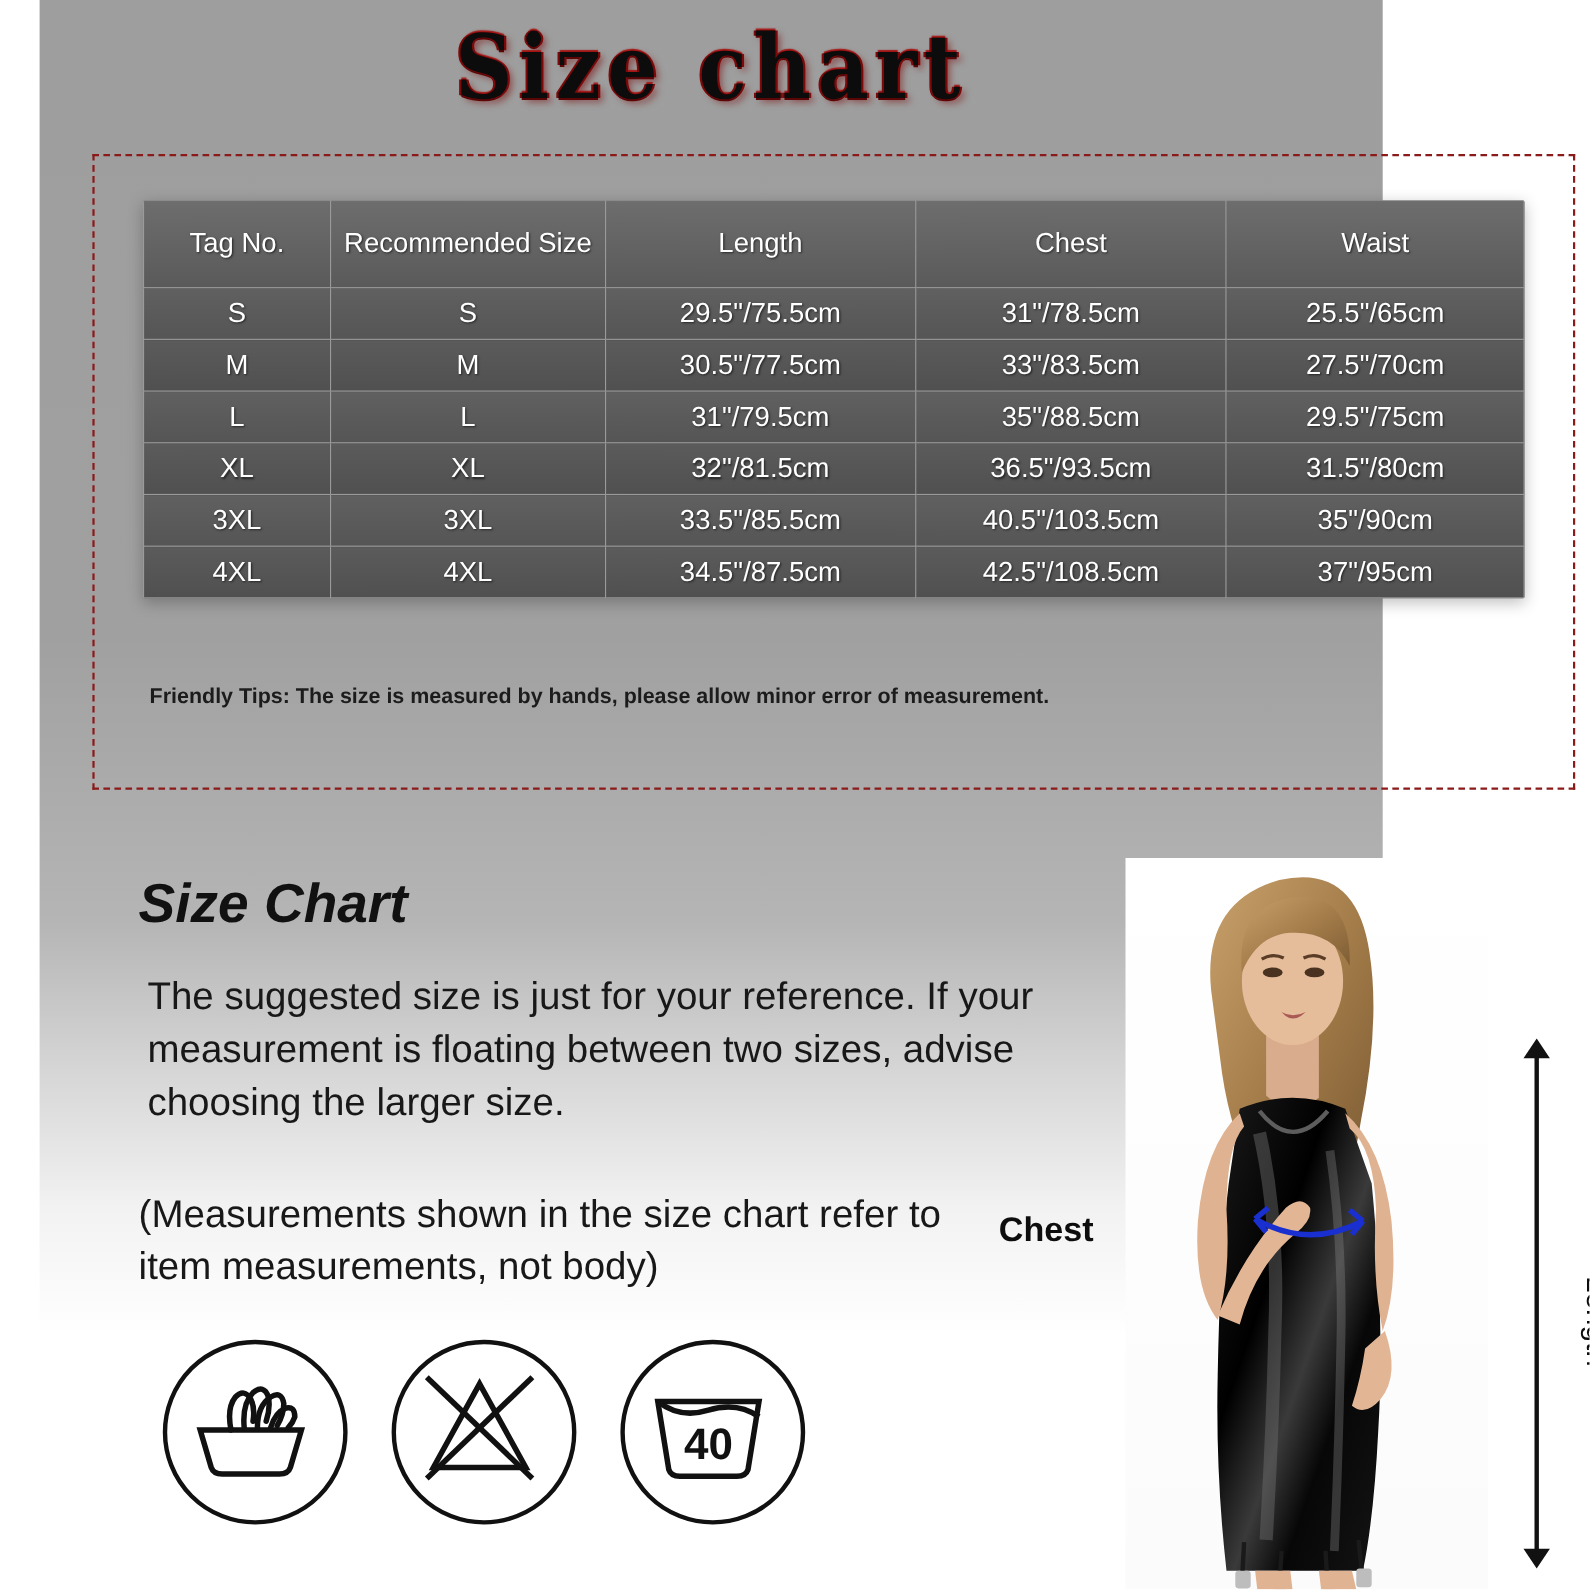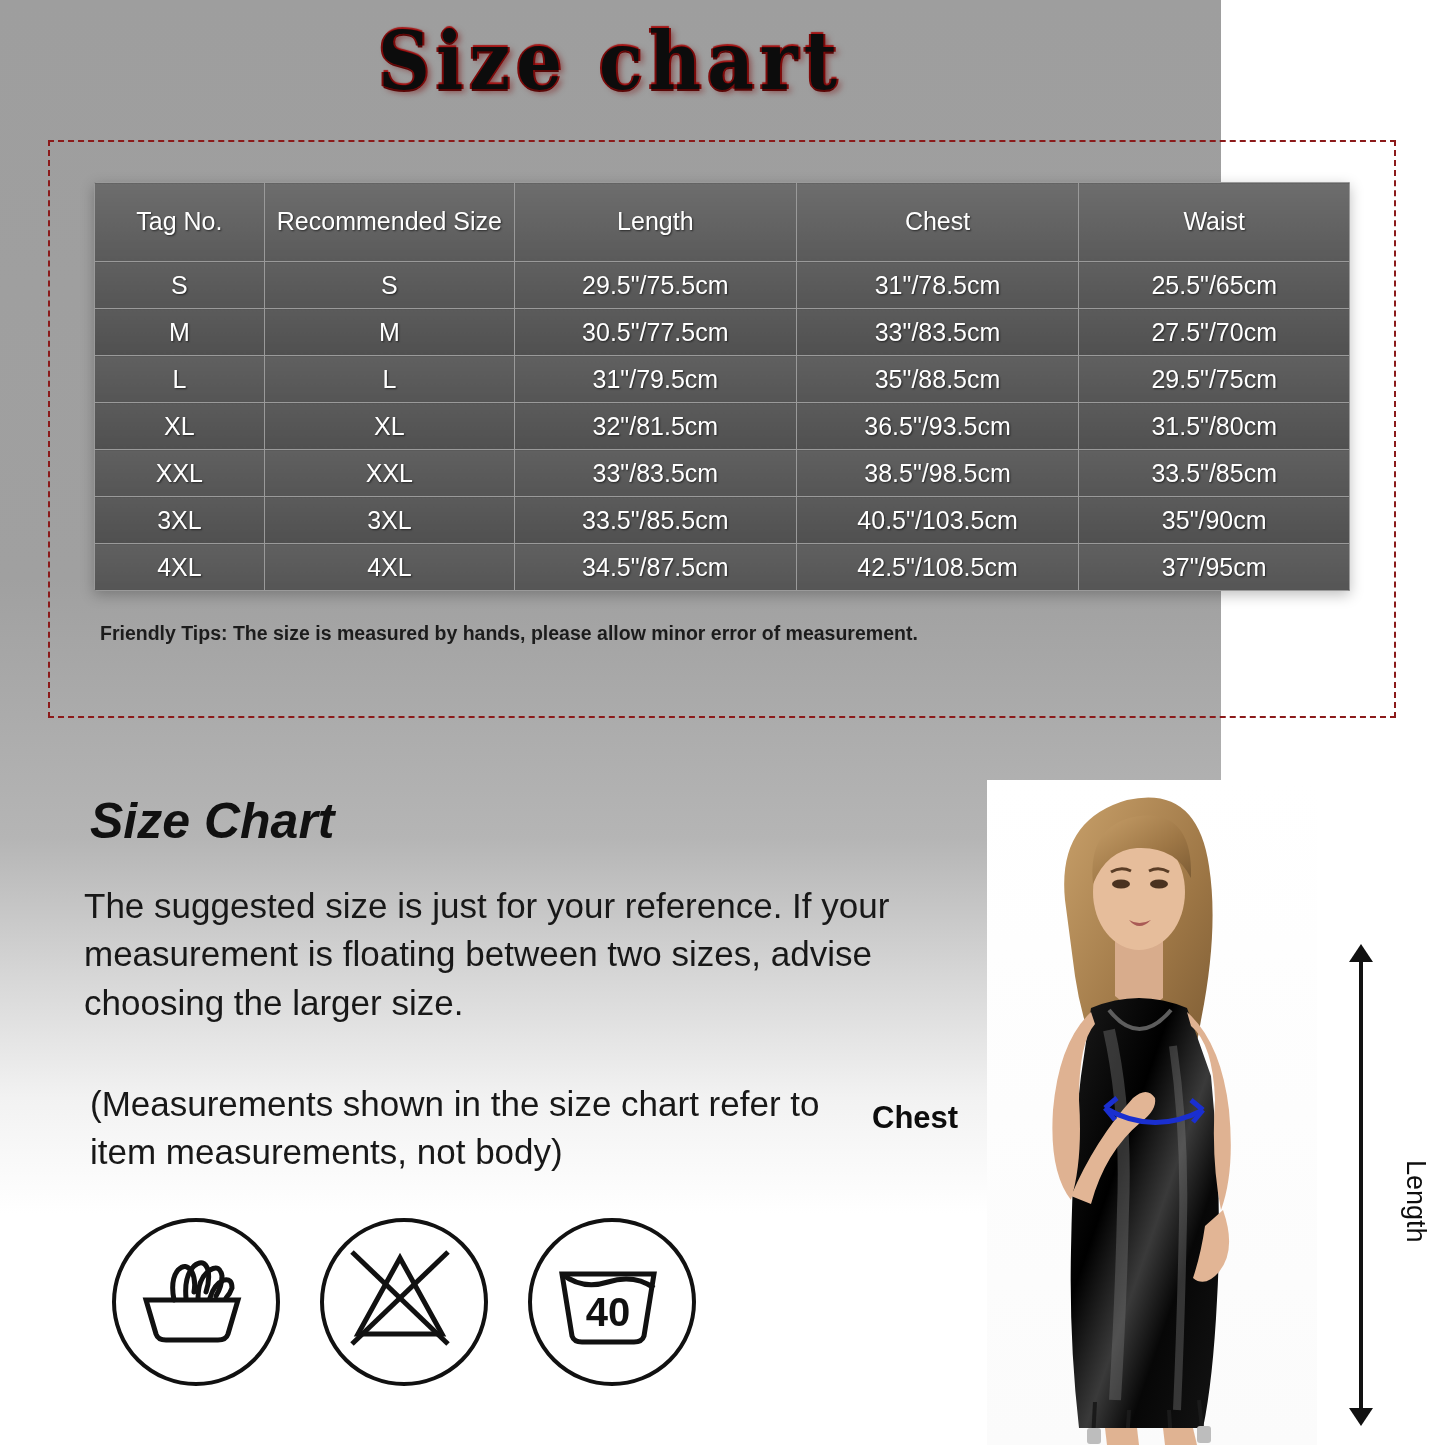--- a/index.html
+++ b/index.html
@@ -11,20 +11,21 @@
     height: 1445px;
     font-family: "Liberation Sans", sans-serif;
     background: #ffffff;
     overflow: hidden;
   }
   .page {
     position: relative;
     width: 1221px;
     height: 1445px;
     background: linear-gradient(180deg, #9e9e9e 0%, #a0a0a0 40%, #b5b5b5 58%, #d8d8d8 68%, #f2f2f2 76%, #ffffff 84%, #ffffff 100%);
+    margin-left: 36px;
   }
 
   
   .title-wrap {
     position: absolute;
     top: 18px;
     left: 0;
     width: 100%;
     text-align: center;
   }
@@ -124,21 +125,21 @@
     left: 90px;
     top: 32px;
     font-size: 50px;
     font-weight: bold;
     font-style: italic;
     color: #111111;
     font-family: "Liberation Sans", sans-serif;
   }
   .para1 {
     position: absolute;
-    left: 84px;
+    left: 98px;
     top: 122px;
     width: 840px;
     font-size: 35px;
     color: #181818;
     line-height: 1.38;
     font-family: "Liberation Sans", sans-serif;
   }
   .para2 {
     position: absolute;
     left: 90px;
@@ -238,27 +239,20 @@
           <td>31"/79.5cm</td>
           <td>35"/88.5cm</td>
           <td>29.5"/75cm</td>
         </tr>
         <tr>
           <td>XL</td>
           <td>XL</td>
           <td>32"/81.5cm</td>
           <td>36.5"/93.5cm</td>
           <td>31.5"/80cm</td>
-        </tr>
-        <tr>
-          <td>XXL</td>
-          <td>XXL</td>
-          <td>33"/83.5cm</td>
-          <td>38.5"/98.5cm</td>
-          <td>33.5"/85cm</td>
         </tr>
         <tr>
           <td>3XL</td>
           <td>3XL</td>
           <td>33.5"/85.5cm</td>
           <td>40.5"/103.5cm</td>
           <td>35"/90cm</td>
         </tr>
         <tr>
           <td>4XL</td>

